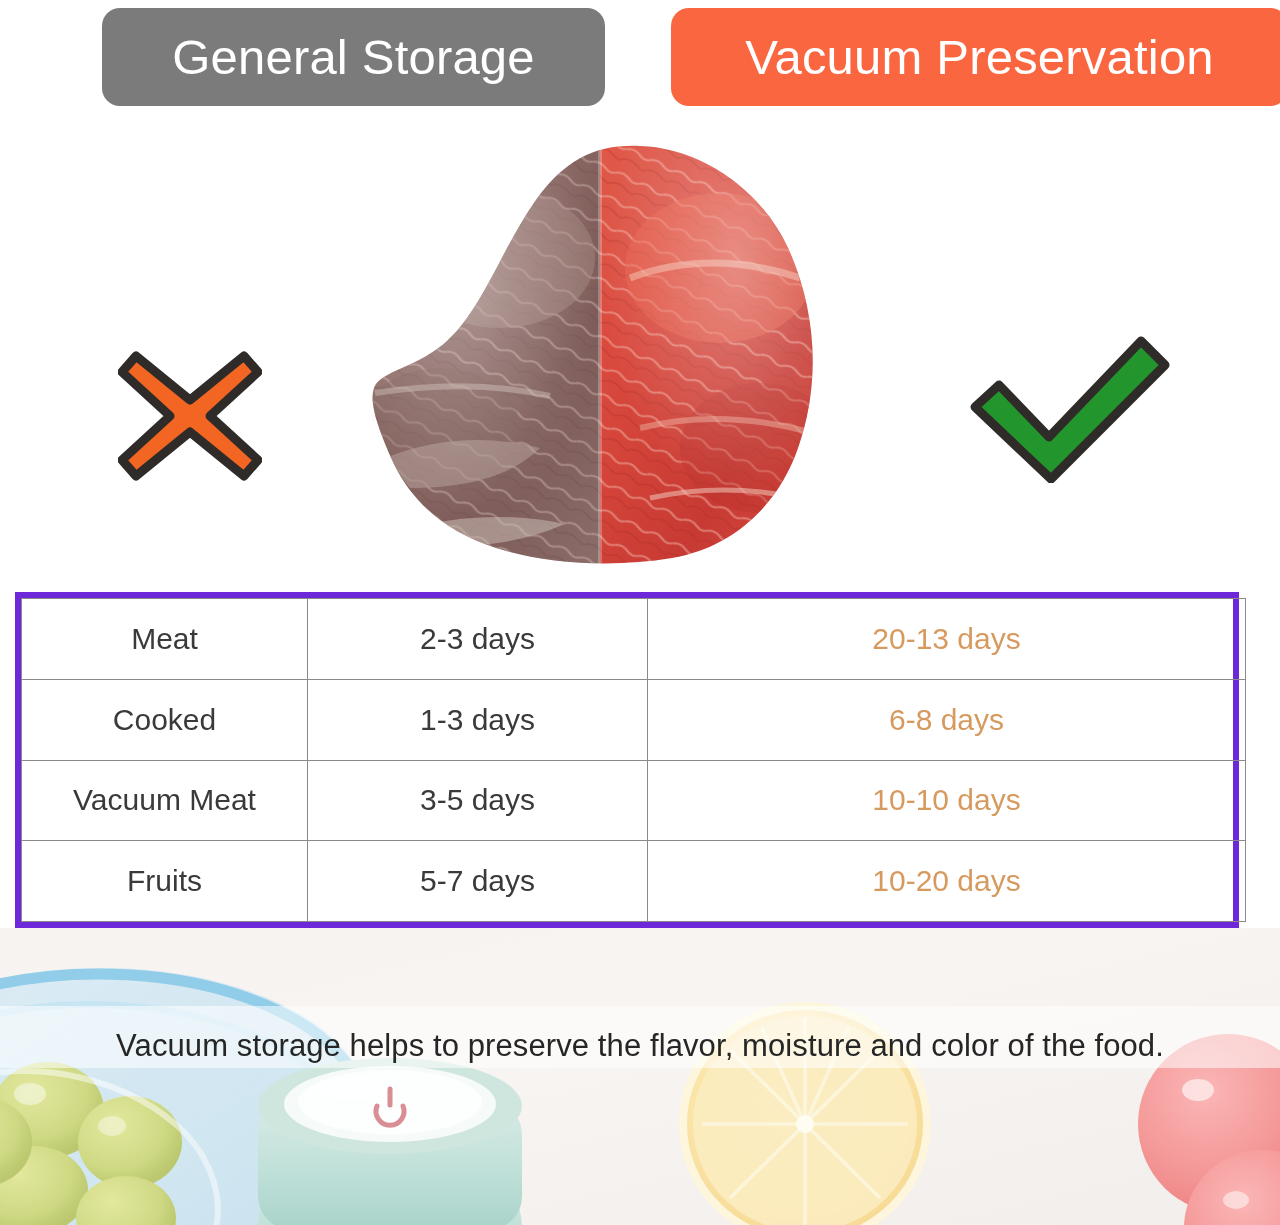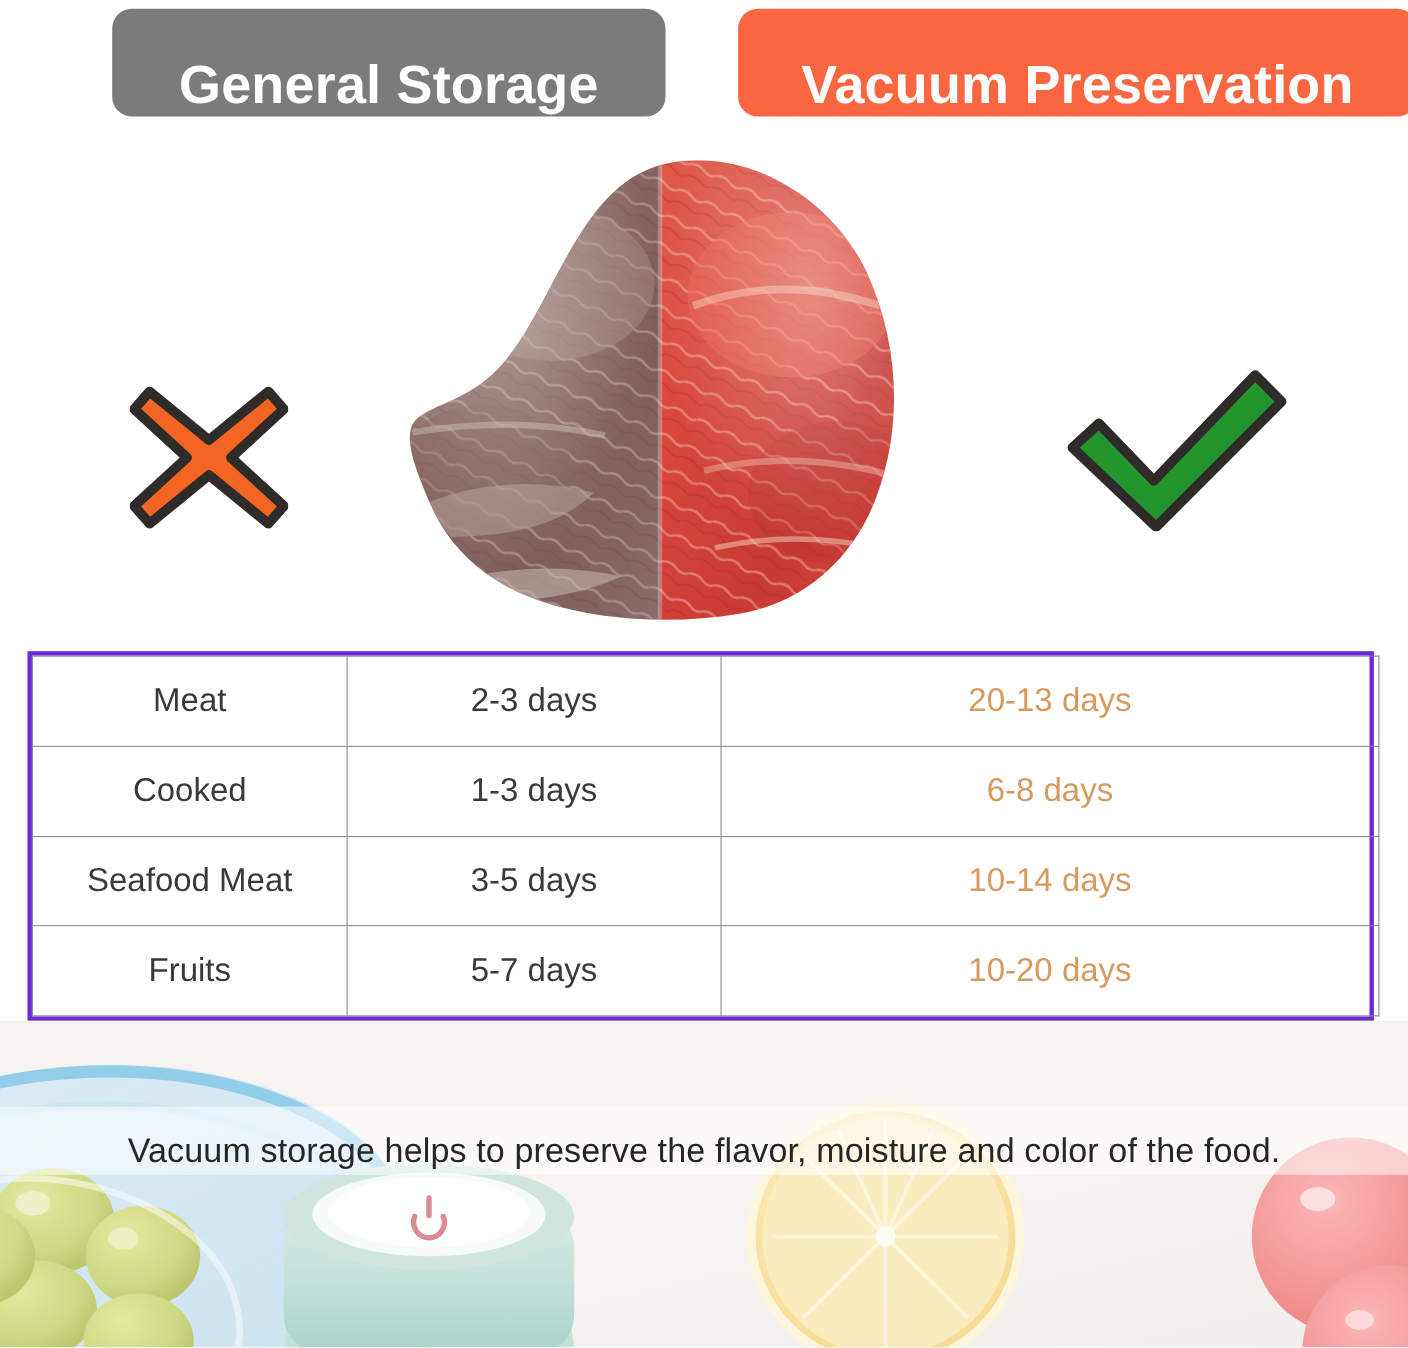--- a/index.html
+++ b/index.html
@@ -10,23 +10,23 @@
     position:relative;
     overflow:hidden;
   }
 
   
   .header-row {
     position:absolute; left:0; top:0; width:1280px; height:118px;
   }
   .badge {
     position:absolute;
-    display:flex; align-items:flex-end; justify-content:center;
+    display:flex; align-items:center; justify-content:center;
     color:#ffffff;
-    font-weight:700;
+    font-weight:400;
     letter-spacing:0.2px;
     white-space:nowrap;
   }
   .badge-general {
     left:102px; top:8px; width:503px; height:98px;
     background:#7b7b7b;
     border-radius:18px;
     font-size:49px;
   }
   .badge-vacuum {
@@ -52,22 +52,22 @@
   }
 
   
   .steak-wrap {
     position:absolute; left:350px; top:10px; width:500px; height:440px;
   }
   .steak-svg { width:100%; height:100%; display:block; }
 
   
   .table-wrap {
-    position:absolute; left:25px; top:592px; width:1224px; height:336px;
-    border:4px solid #6d28d9;
+    position:absolute; left:15px; top:592px; width:1224px; height:336px;
+    border:6px solid #6d28d9;
     background:#ffffff;
   }
   table.cmp {
     width:100%; height:100%;
     border-collapse:collapse;
     table-layout:fixed;
   }
   table.cmp col.c1 { width:286px; }
   table.cmp col.c2 { width:340px; }
   table.cmp col.c3 { width:598px; }
@@ -225,23 +225,23 @@
         <td class="food">Meat</td>
         <td class="general">2-3 days</td>
         <td class="vacuum">20-13 days</td>
       </tr>
       <tr>
         <td class="food">Cooked</td>
         <td class="general">1-3 days</td>
         <td class="vacuum">6-8 days</td>
       </tr>
       <tr>
-        <td class="food">Seafood Meat</td>
+        <td class="food">Vacuum Meat</td>
         <td class="general">3-5 days</td>
-        <td class="vacuum">10-14 days</td>
+        <td class="vacuum">10-10 days</td>
       </tr>
       <tr>
         <td class="food">Fruits</td>
         <td class="general">5-7 days</td>
         <td class="vacuum">10-20 days</td>
       </tr>
     </tbody>
   </table>
 </div>
 

